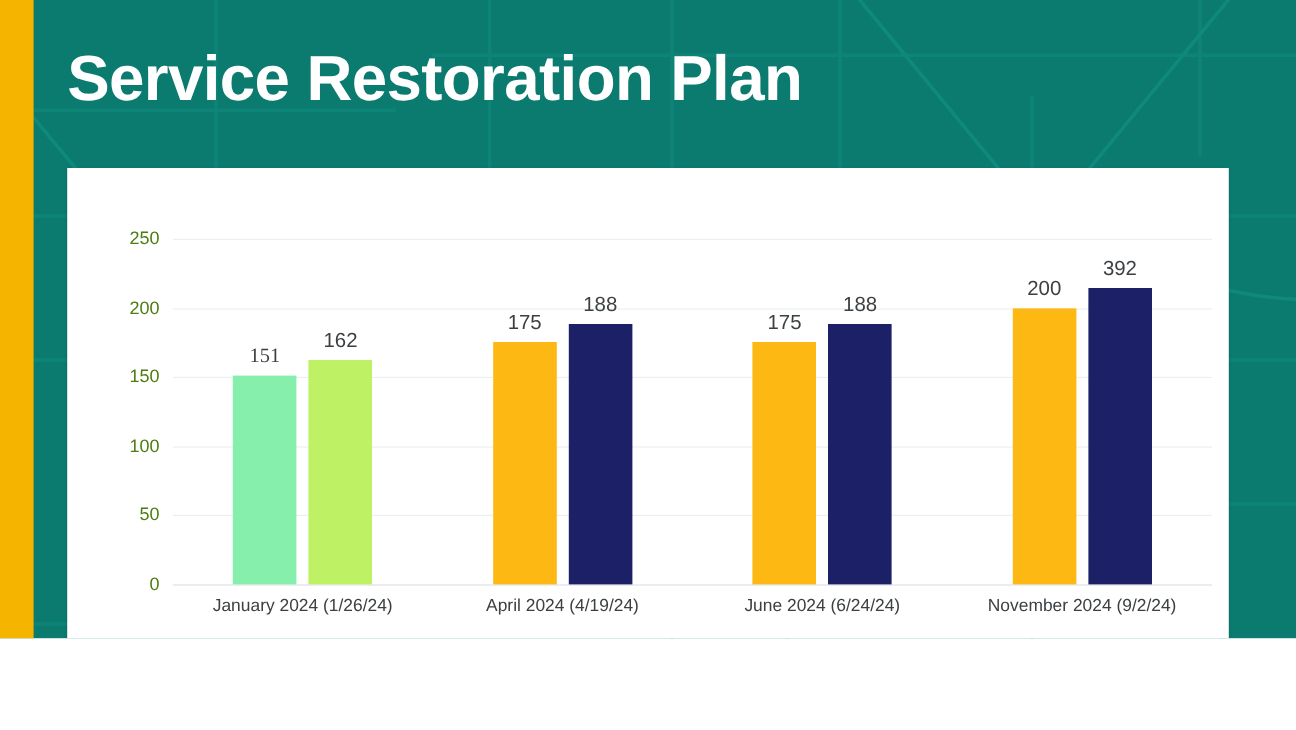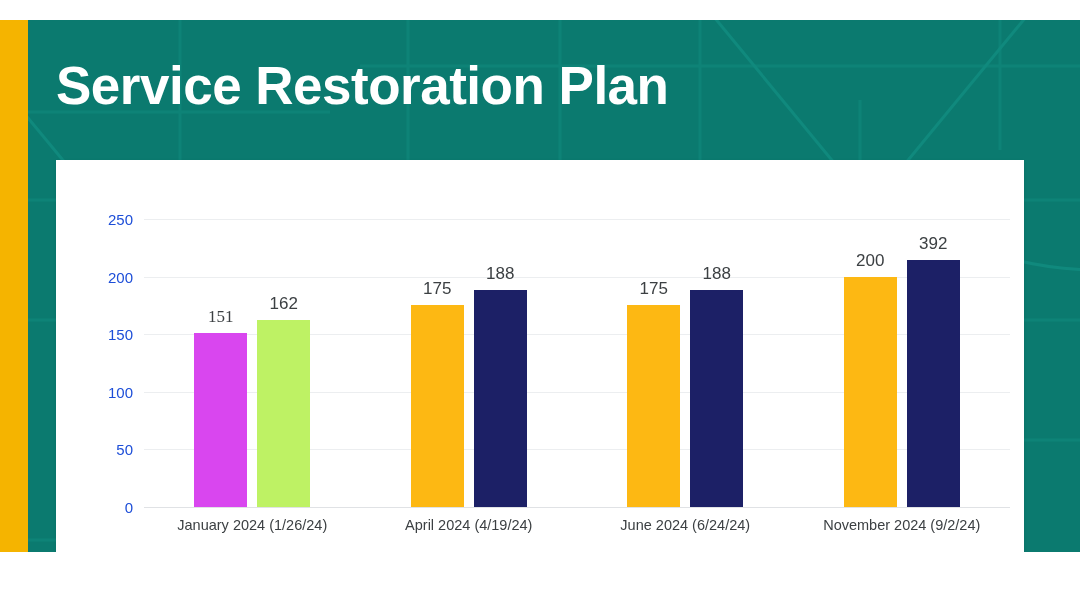--- a/index.html
+++ b/index.html
@@ -7,21 +7,20 @@
     padding: 0;
     background: #ffffff;
   }
   .slide {
     position: relative;
     width: 1080px;
     height: 532px;
     overflow: hidden;
     background: #0b7a6f;
     font-family: "Liberation Sans", sans-serif;
-    margin-top: 20px;
   }
   
   .map-pattern {
     position: absolute;
     inset: 0;
     opacity: 0.5;
     pointer-events: none;
   }
   .accent-bar {
     position: absolute;
@@ -77,21 +76,21 @@
     height: 1px;
     background: #eceef0;
   }
   .gridline.zero { background: #e0e2e5; }
   .ytick {
     position: absolute;
     right: 100%;
     margin-right: 11px;
     transform: translateY(-50%);
     font-size: 15px;
-    color: #1d4ed8;
+    color: #4d7c0f;
     white-space: nowrap;
   }
   .group {
     position: absolute;
     bottom: 0;
     height: 100%;
   }
   .bars {
     position: absolute;
     bottom: 0;
@@ -206,21 +205,21 @@
           <div class="ytick">100</div>
         </div>
         <div class="gridline" style="top: 80%;">
           <div class="ytick">50</div>
         </div>
         <div class="gridline zero" style="top: 100%;">
           <div class="ytick">0</div>
         </div>
         <div class="group" style="left: 0%; width: 25%;">
           <div class="bars">
-            <div class="bar am" style="height: 60.4%; background: #d946ef; font-family: Liberation Serif, serif;">
+            <div class="bar am" style="height: 60.4%; background: #86efac; font-family: Liberation Serif, serif;">
               <span class="bar-label">151</span>
             </div>
             <div class="bar pm" style="height: 64.8%; background: #bef264; text-align: center;">
               <span class="bar-label">162</span>
             </div>
           </div>
           <div class="xtick">January 2024 (1/26/24)</div>
         </div>
         <div class="group" style="left: 25%; width: 25%;">
           <div class="bars">

